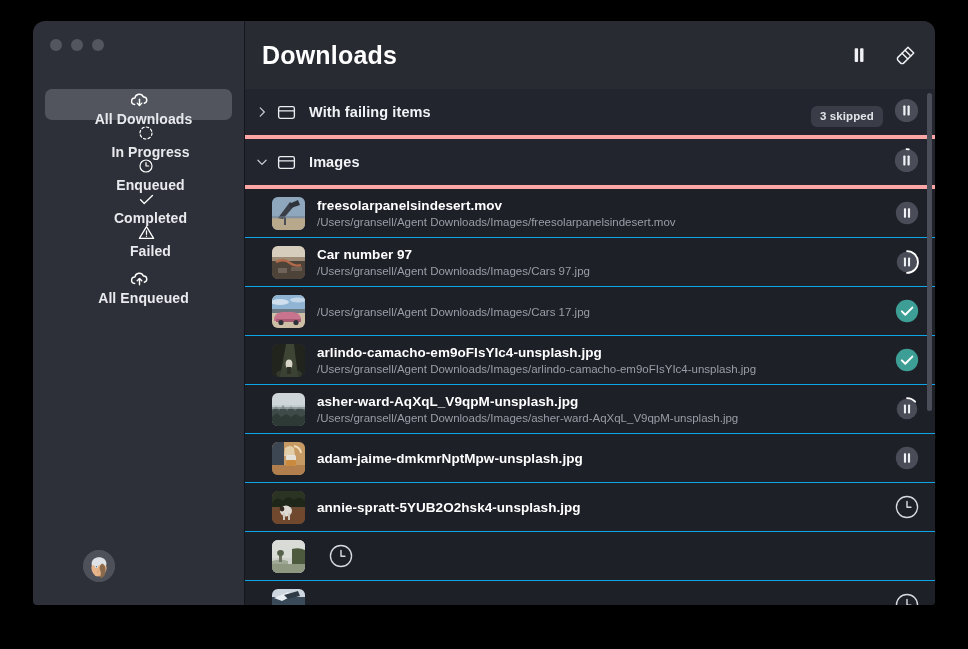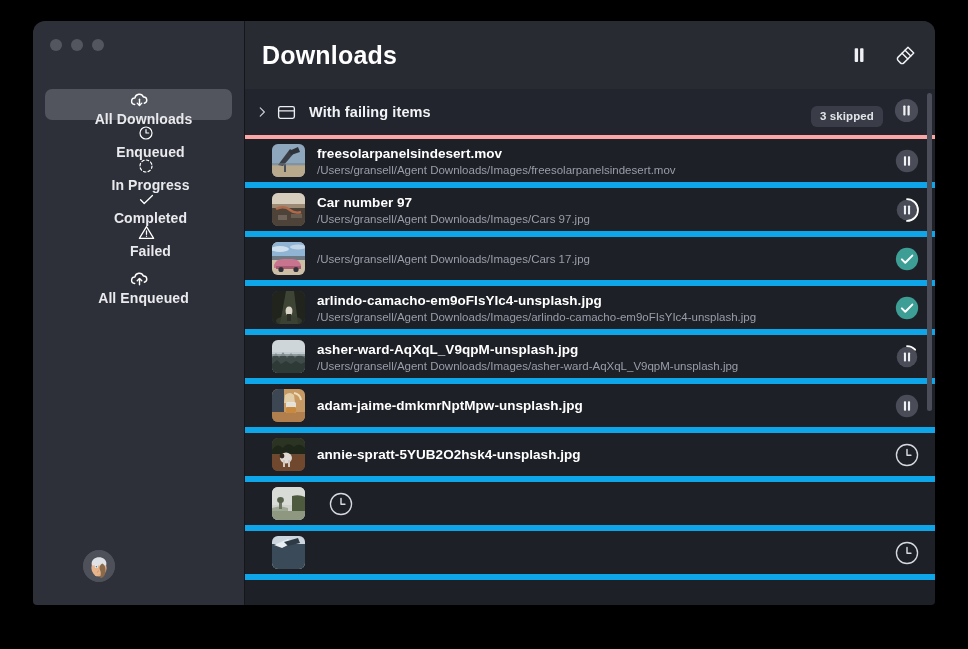--- a/index.html
+++ b/index.html
@@ -111,21 +111,21 @@
     font-size: 11.5px; font-weight: bold;
     padding: 4px 9px 5px; border-radius: 6px;
     letter-spacing: .1px;
   }
 
   
   .file-row {
     display: flex; align-items: center;
     height: 49px;
     padding: 0 16px 0 27px;
-    border-bottom: 6px solid #0ea5e9;
+    border-bottom: 1px solid #0ea5e9;
     background: #1e2028;
   }
   .thumb {
     width: 33px; height: 33px; flex: 0 0 33px;
     border-radius: 6px;
     margin-right: 12px;
     overflow: hidden;
     position: relative;
     background: #3a3d46;
   }
@@ -177,35 +177,35 @@
               <path d="M6.5 16.5a3.7 3.7 0 0 1 .3-7.4 5 5 0 0 1 9.6-1.1 3.6 3.6 0 0 1 1.1 7.1"></path>
               <path d="M12 10.5v7"></path>
                 <path d="M9.4 15l2.6 2.6 2.6-2.6"></path>
             </svg>
           </span>
           <span>All Downloads</span>
         </div>
 
         <div class="nav-item sub">
           <span class="ico">
+            <svg viewBox="0 0 24 24" width="18" height="18" fill="none" stroke="#ffffff" stroke-width="1.6" stroke-linecap="round">
+              <circle cx="12" cy="12" r="8" stroke-dasharray="3.2 3.0"></circle>
+            </svg>
+          </span>
+          <span>In Progress</span>
+        </div>
+
+        <div class="nav-item sub">
+          <span class="ico">
             <svg viewBox="0 0 24 24" width="18" height="18" fill="none" stroke="#ffffff" stroke-width="1.6" stroke-linecap="round" stroke-linejoin="round">
               <circle cx="12" cy="12" r="8"></circle>
                 <path d="M12 7.6V12h3.6"></path>
             </svg>
           </span>
           <span>Enqueued</span>
-        </div>
-
-        <div class="nav-item sub">
-          <span class="ico">
-            <svg viewBox="0 0 24 24" width="18" height="18" fill="none" stroke="#ffffff" stroke-width="1.6" stroke-linecap="round">
-              <circle cx="12" cy="12" r="8" stroke-dasharray="3.2 3.0"></circle>
-            </svg>
-          </span>
-          <span>In Progress</span>
         </div>
 
         <div class="nav-item sub">
           <span class="ico">
             <svg viewBox="0 0 24 24" width="19" height="19" fill="none" stroke="#ffffff" stroke-width="1.7" stroke-linecap="round" stroke-linejoin="round">
               <path d="M4.5 12.4l4.6 4.6L19.5 7"></path>
             </svg>
           </span>
           <span>Completed</span>
         </div>
@@ -294,20 +294,44 @@
             <span>
               <svg viewBox="0 0 28 28" width="25" height="25">
                 <circle cx="14" cy="14" r="13" fill="#4a4d57"></circle>
                 <rect x="10.4" y="8.4" width="2.5" height="11.2" rx=".9" fill="#f0f1f4"></rect>
                 <rect x="15.1" y="8.4" width="2.5" height="11.2" rx=".9" fill="#f0f1f4"></rect>
               </svg>
             </span>
           </span>
         </div>
 
+        <div class="group-row">
+          <span class="chev">
+            <svg viewBox="0 0 24 24" width="14" height="14" fill="none" stroke="#c9ccd4" stroke-width="2.1" stroke-linecap="round" stroke-linejoin="round">
+                <path d="M5 9l7 7 7-7"></path>
+              </svg>
+          </span>
+          <span class="folder-ico">
+            <svg viewBox="0 0 24 24" width="21" height="21" fill="none" stroke="#eceef2" stroke-width="1.55" stroke-linejoin="round">
+              <rect x="3" y="5.3" width="18" height="13.4" rx="2"></rect>
+                <path d="M3 10.2h18"></path>
+            </svg>
+          </span>
+          <span class="group-name">Images</span>
+          <span class="group-right">
+            <span>
+              <svg viewBox="0 0 28 28" width="25" height="25">
+                <circle cx="14" cy="14" r="13" fill="#4a4d57"></circle>
+                <rect x="10.4" y="8.4" width="2.5" height="11.2" rx=".9" fill="#f0f1f4"></rect>
+                <rect x="15.1" y="8.4" width="2.5" height="11.2" rx=".9" fill="#f0f1f4"></rect>
+                <path d="M14 1.2a12.8 12.8 0 0 1 2.6.3" fill="none" stroke="#ffffff" stroke-width="2" stroke-linecap="round"></path>
+              </svg>
+            </span>
+          </span>
+        </div>
 
         <div class="file-row">
           <span class="thumb">
             <svg viewBox="0 0 33 33">
               <rect width="33" height="33" fill="#8fa7bd"></rect>
               <rect y="21" width="33" height="12" fill="#b8a88c"></rect>
               <path d="M6 21 L18 5 L23 8 L11 22 Z" fill="#3a3f47"></path>
               <path d="M17 7 L26 3 L28 8 L19 11 Z" fill="#2e333a"></path>
               <rect x="12" y="20" width="2" height="8" fill="#4a4f57"></rect>
               <rect x="0" y="19" width="33" height="2.4" fill="#6f7f8e" opacity=".5"></rect>

